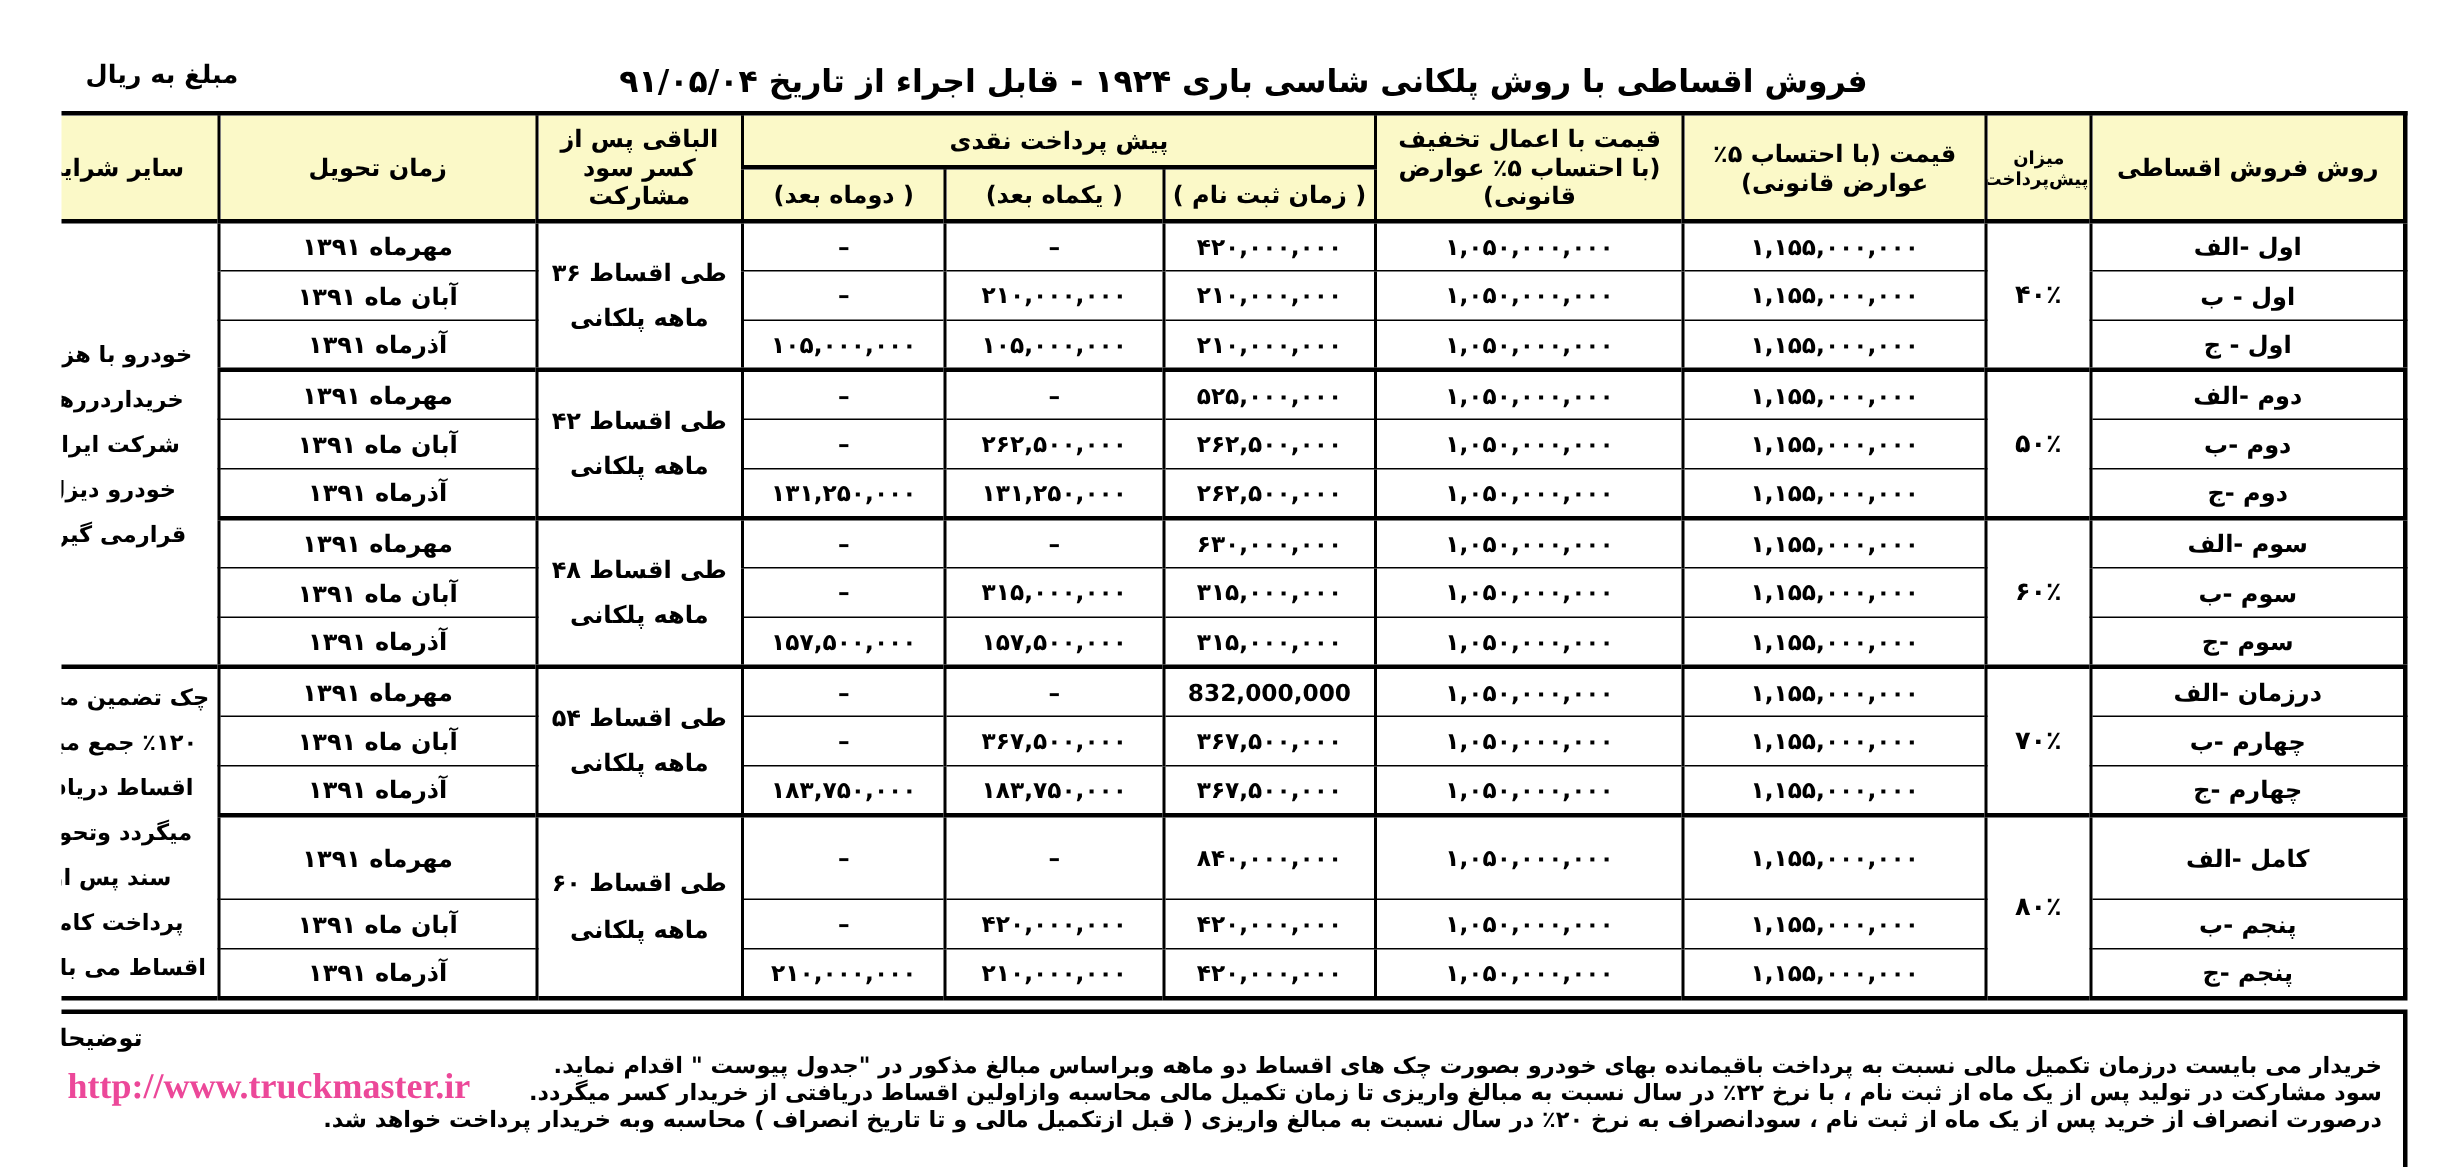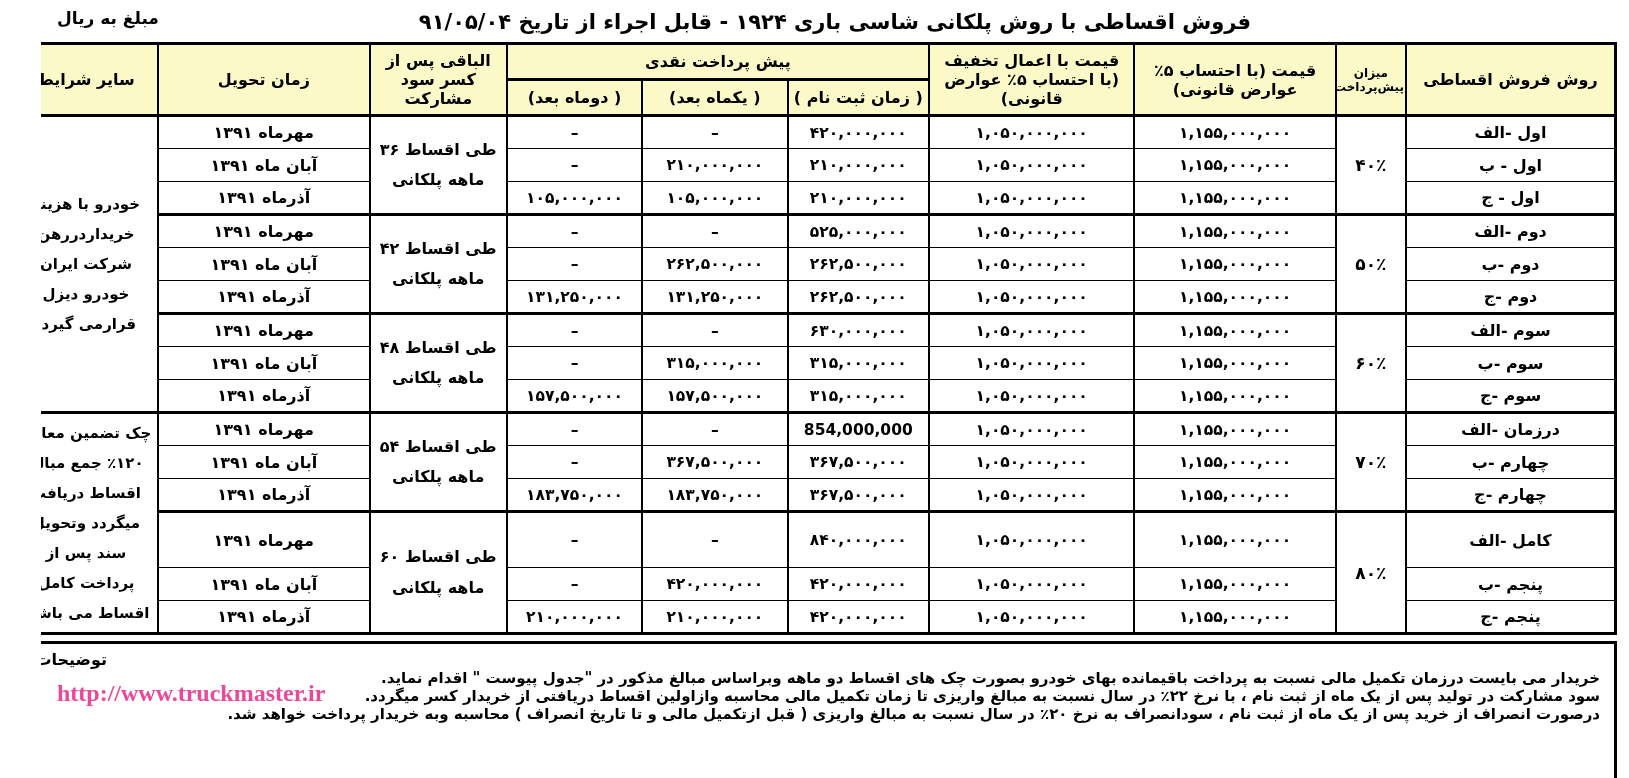--- a/index.html
+++ b/index.html
@@ -6,30 +6,31 @@
   html, body { margin: 0; padding: 0; background: #ffffff; }
   body {
     font-family: "DejaVu Sans", sans-serif;
     direction: rtl;
     color: #000;
   }
   .page {
     width: 1588px;
     height: 778px;
     position: relative;
-    padding: 4px 12px 0 12px;
+    padding: 4px 24px 0 12px;
     background: #ffffff;
     overflow: hidden;
   }
   .titlebar { position: relative; height: 38px; }
   .main-title {
     text-align: center;
     font-weight: bold;
     font-size: 21px;
     padding-top: 6px;
+    margin-top: 32px;
   }
   .currency-note {
     position: absolute;
     left: 4px;
     top: 4px;
     font-weight: bold;
     font-size: 17px;
   }
   table.price-table {
     border-collapse: collapse;
@@ -229,21 +230,21 @@
           <td>۳۱۵,۰۰۰,۰۰۰</td>
           <td>۱۵۷,۵۰۰,۰۰۰</td>
           <td>۱۵۷,۵۰۰,۰۰۰</td>
           <td class="delivery-cell">آذرماه ۱۳۹۱</td>
         </tr>
         <tr class="group-start">
           <td class="method-cell">درزمان -الف</td>
           <td class="percent-cell" rowspan="3">۷۰٪</td>
           <td>۱,۱۵۵,۰۰۰,۰۰۰</td>
           <td>۱,۰۵۰,۰۰۰,۰۰۰</td>
-          <td>854,000,000</td>
+          <td>832,000,000</td>
           <td>–</td>
           <td>–</td>
           <td class="installments-cell" rowspan="3">طی اقساط ۵۴ ماهه پلکانی</td>
           <td class="delivery-cell">مهرماه ۱۳۹۱</td>
           <td class="other-conditions-cell" rowspan="6">چک تضمین معادل ۱۲۰٪ جمع مبالغ اقساط دریافت میگردد وتحویل سند پس از پرداخت کامل اقساط می باشد.</td>
         </tr>
         <tr>
           <td class="method-cell">چهارم -ب</td>
           <td>۱,۱۵۵,۰۰۰,۰۰۰</td>
           <td>۱,۰۵۰,۰۰۰,۰۰۰</td>

